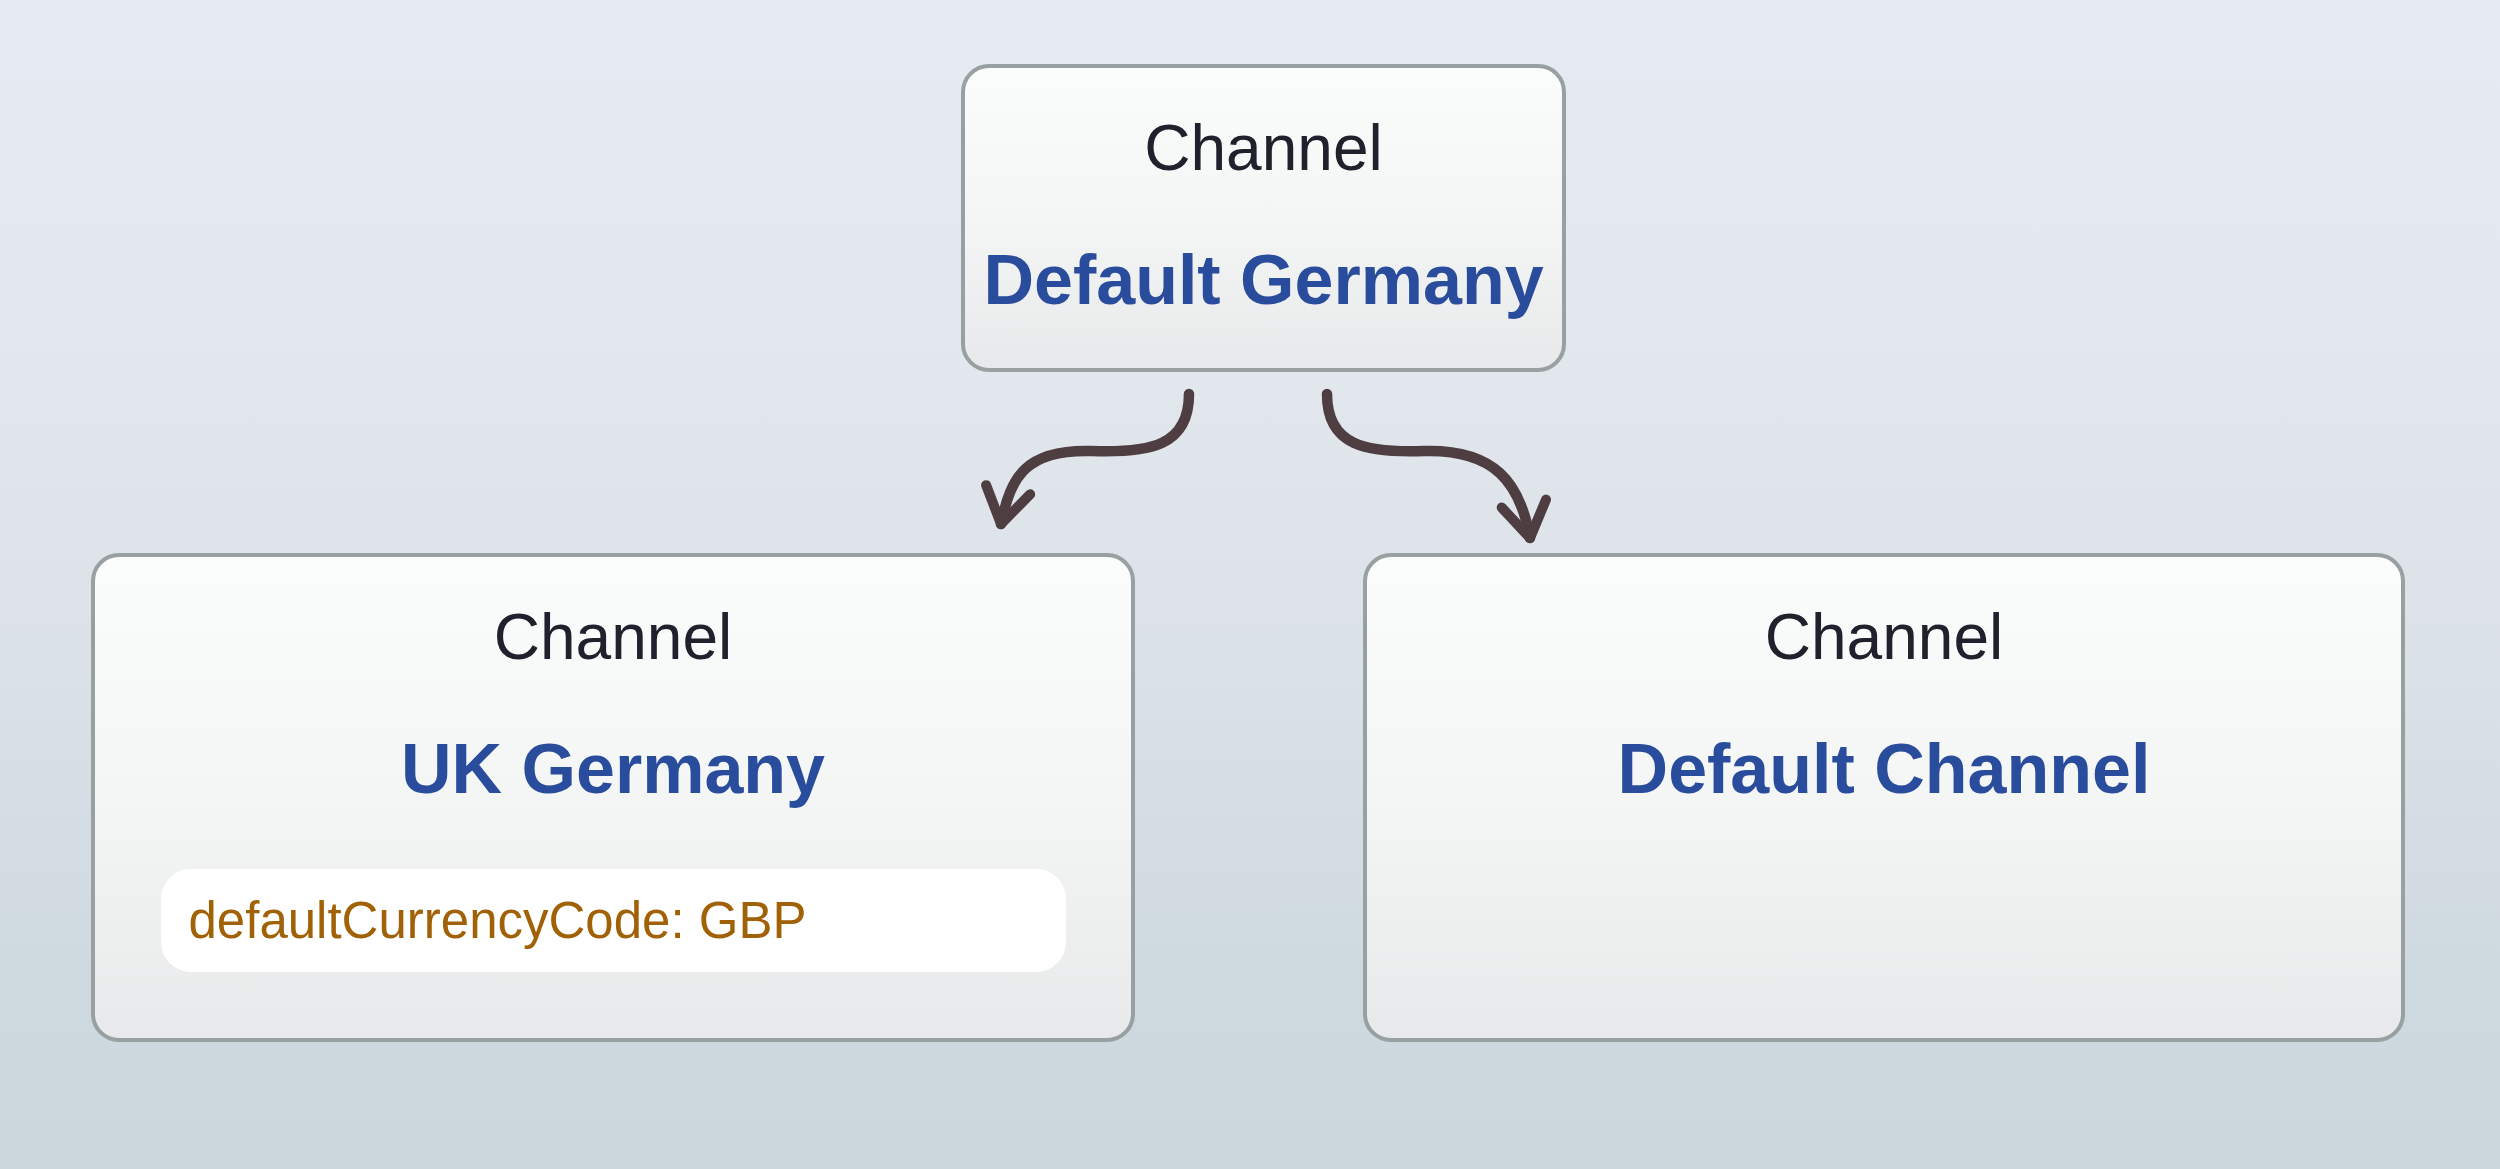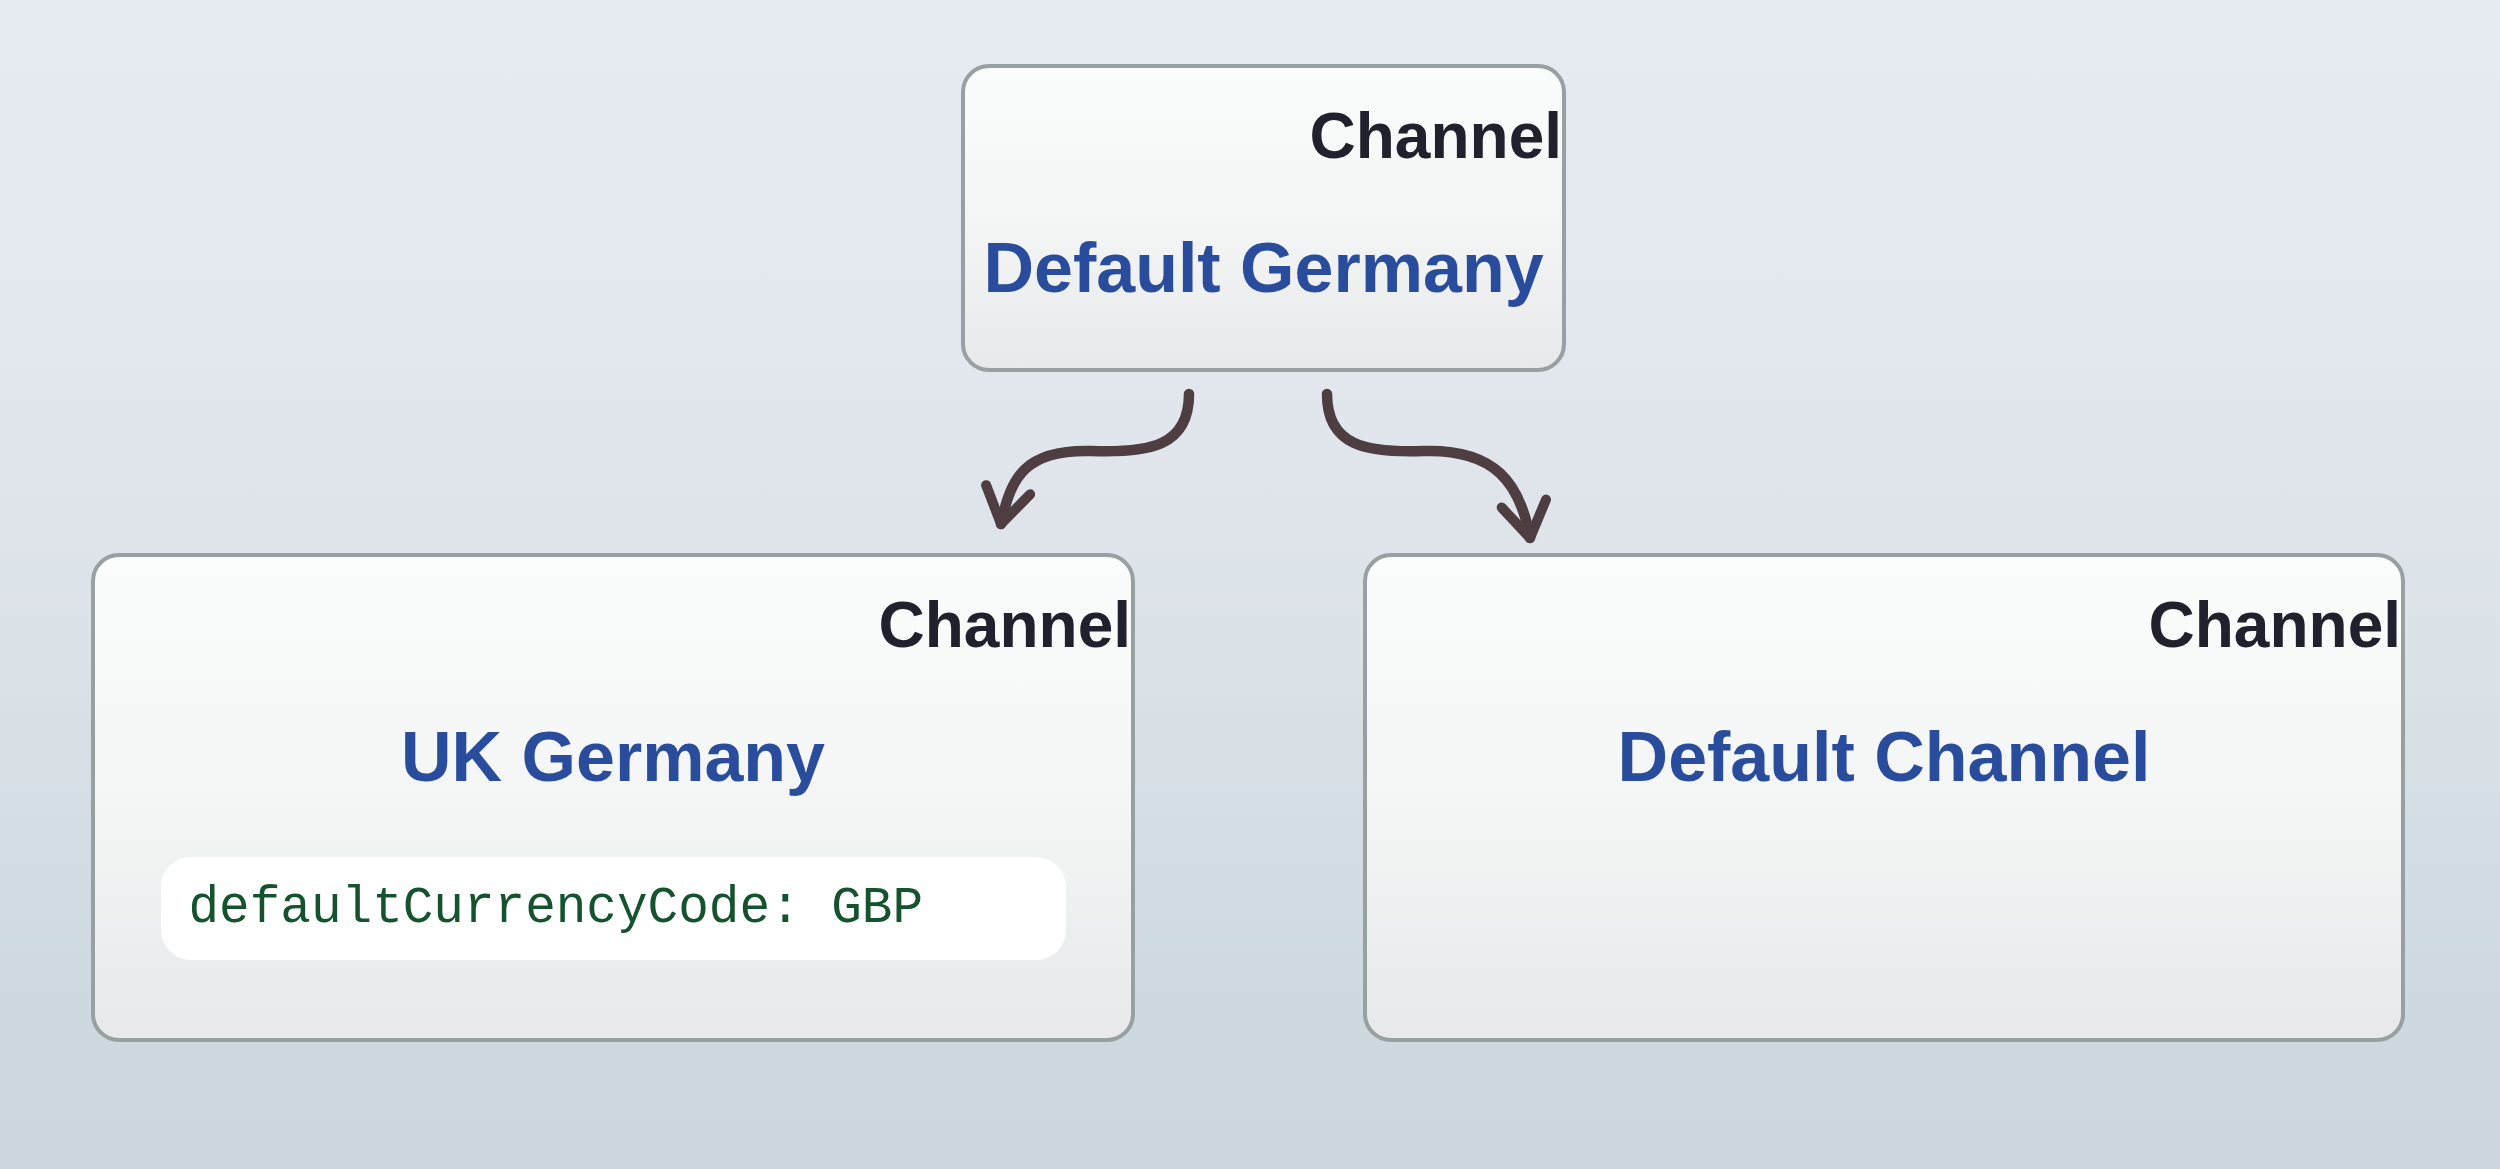--- a/index.html
+++ b/index.html
@@ -12,49 +12,48 @@
   }
   .node{
     position:absolute;
     box-sizing:border-box;
     border:4px solid #98a0a2;
     border-radius:28px;
     background:linear-gradient(180deg,#fbfcfc 0%,#f4f5f5 50%,#e8e9ea 100%);
     text-align:center;
   }
   .node-type{
-    margin-top:32px;
+    margin-top:44px;
     font-size:64px;
     line-height:72px;
-    font-weight:bold;
+    font-weight:normal;
     color:#20212c;
-    text-align:right;
   }
   .node-name{
     margin-top:56px;
     font-size:70px;
     line-height:80px;
     font-weight:bold;
     color:#294c9c;
   }
   .node-attr{
     margin:60px auto 0 auto;
     width:905px;
     height:103px;
     border-radius:30px;
     background:#ffffff;
     text-align:left;
   }
   .node-attr code{
     display:block;
     padding-left:28px;
-    font-family:Liberation Mono, monospace;
+    font-family:Liberation Sans, sans-serif;
     font-size:51px;
     line-height:103px;
-    color:#14532d;
+    color:#a16207;
     white-space:pre;
   }
   #node-default{left:961px;top:64px;width:605px;height:308px;}
   #node-uk{left:91px;top:553px;width:1044px;height:489px;}
   #node-germany{left:1363px;top:553px;width:1042px;height:489px;}
   .edges{position:absolute;left:0;top:0;width:2500px;height:1169px;pointer-events:none;}
 </style>
 </head>
 <body>
 

